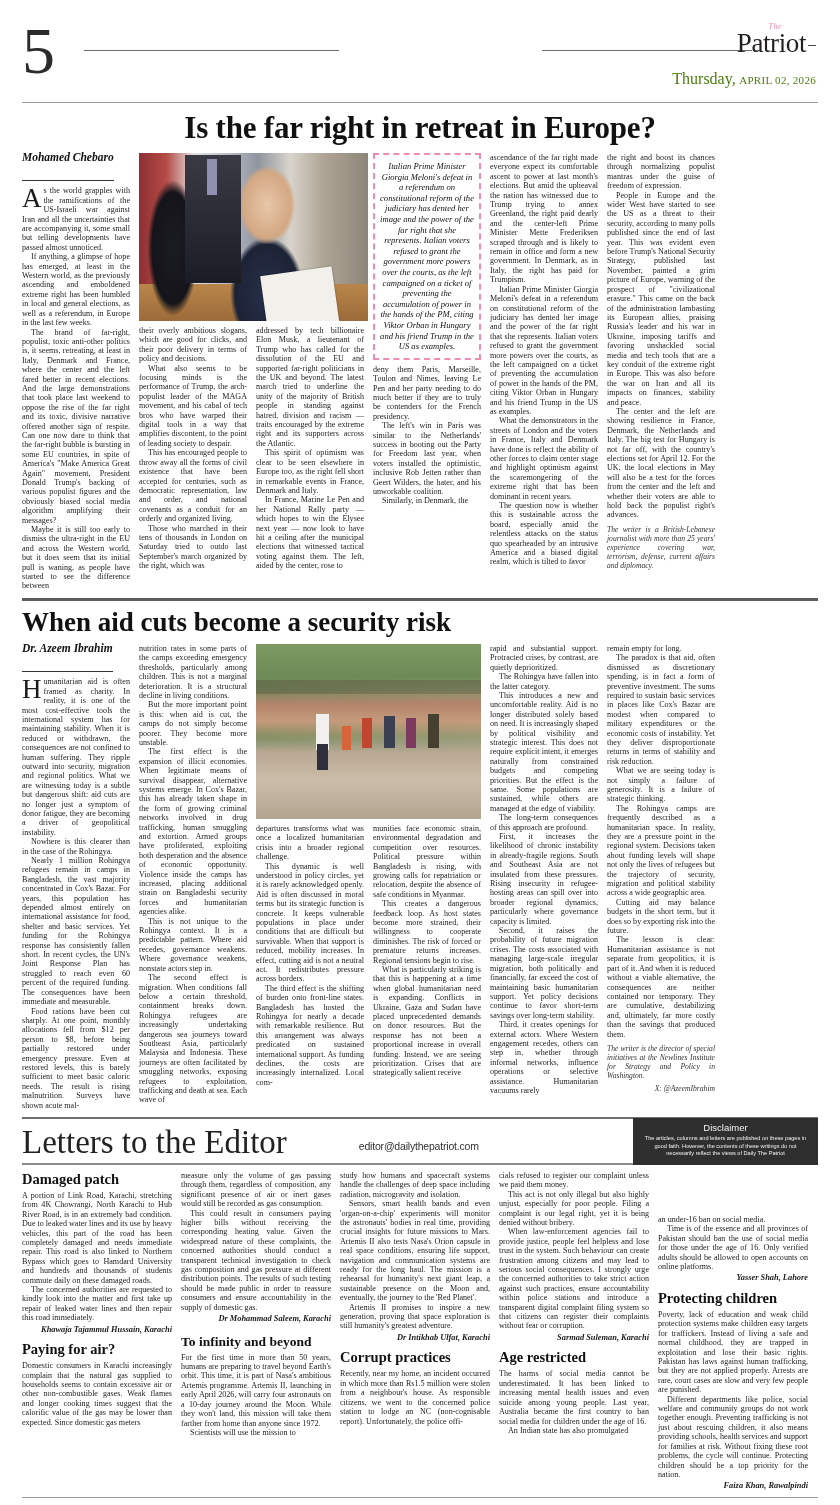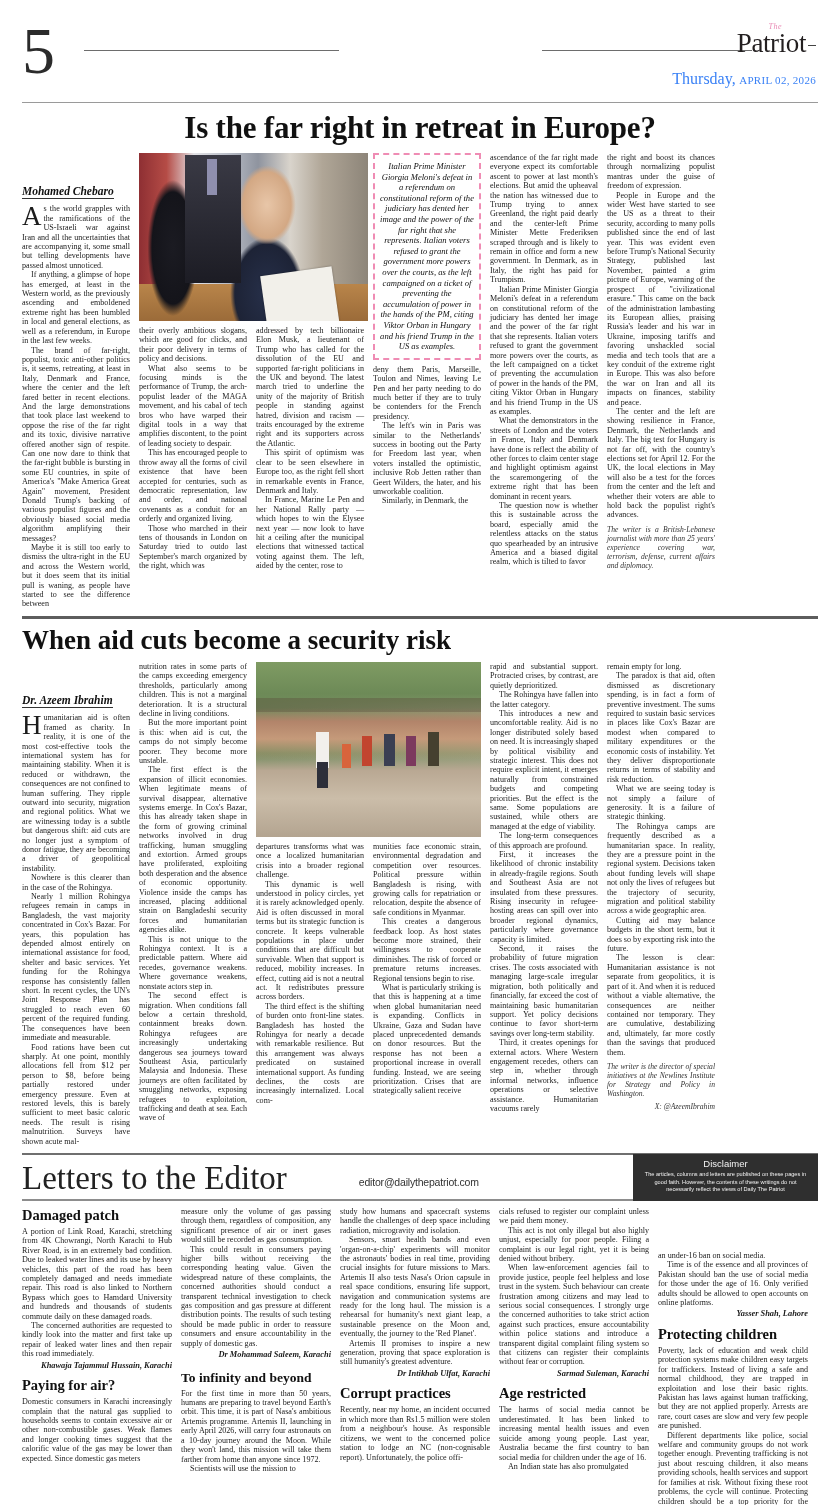--- a/index.html
+++ b/index.html
@@ -40,40 +40,40 @@
     position:absolute; right:34px; top:-8px; font-style:italic;
   }
   .brand .patriot {
     font-family:"Liberation Serif", serif; font-size:27px; font-weight:400;
     color:#231f20; line-height:27px; letter-spacing:-0.4px;
   }
   .brand .patriot:after{ content:""; display:inline-block; width:8px; height:1px;
      background:#444; vertical-align:6px; margin-left:2px;}
   .datestamp {
     position:absolute; right:2px; top:56px; text-align:right;
-    font-size:14px; color:#3b82f6;
+    font-size:14px; color:#4d7c0f;
   }
   .datestamp .dow { font-size:16px; }
   .datestamp .dt { font-size:11px; letter-spacing:.3px; }
   .hr-thin { border-top:1px solid #9a9a9a; margin: 2px 0 8px 0; }
 
   
   .headline {
     text-align:center; font-weight:700; color:#111;
     font-size:31px; line-height:34px; letter-spacing:-0.2px;
     margin: 2px 0 8px 0;
   }
   .headline2 {
     text-align:left; font-weight:700; color:#111;
     font-size:27px; line-height:30px; margin: 6px 0 7px 0;
   }
   .byline {
     font-style:italic; font-weight:700; font-size:11.5px;
-    border-bottom:1px solid #333; padding-bottom:2px; display:inline-block;
-    margin-bottom:5px; color:#111;margin-top:34px;
+    border-bottom:1px solid #333; padding-bottom:18px; display:inline-block;
+    margin-bottom:5px; color:#111;
   }
   .cols { display:flex; gap:9px; }
   .col { font-size:8.1px; line-height:9.4px; text-align:justify;
          hyphens:auto; -webkit-hyphens:auto; color:#1b1b1b; }
   .col p { margin:0; text-indent:9px; }
   .col p.noind { text-indent:0; }
   .dropcap::first-letter{
     float:left; font-size:27px; line-height:22px; padding:1px 2px 0 0; font-weight:400;
   }
   .photo { width:100%; background:#bbb; position:relative; overflow:hidden; }

